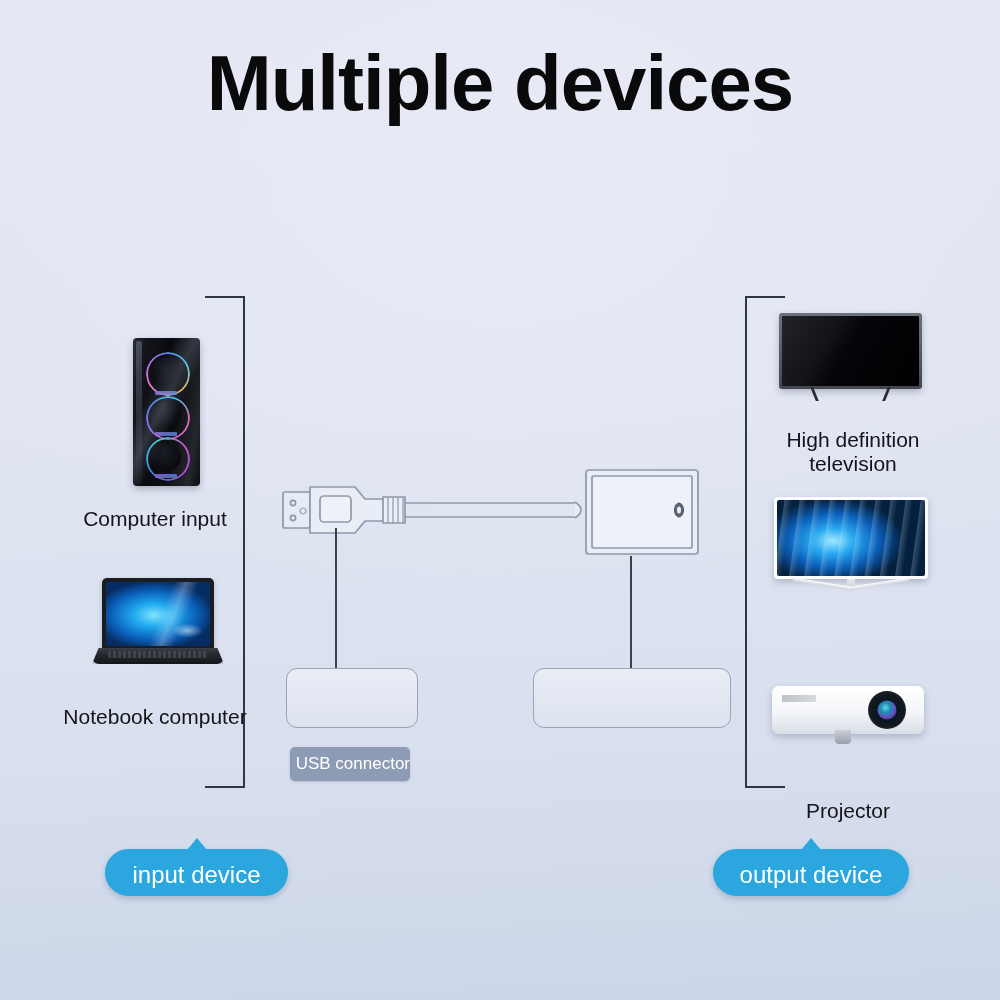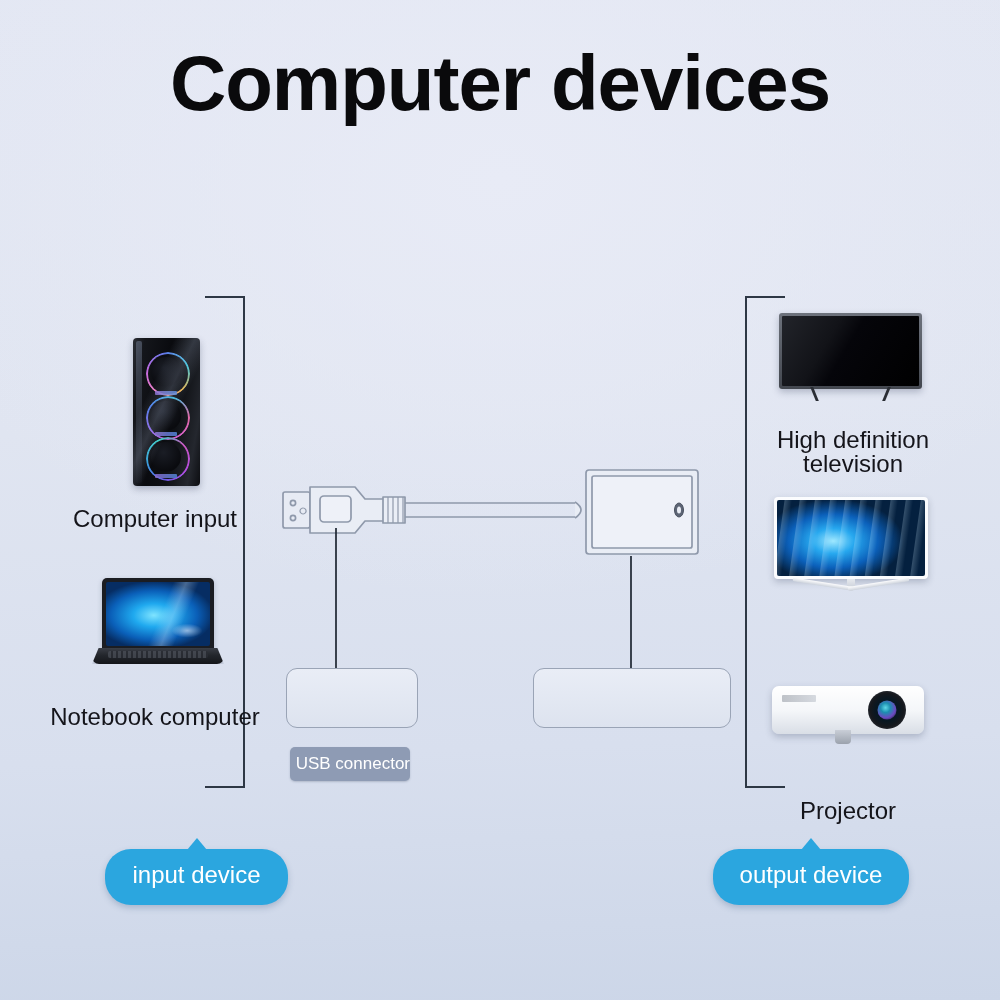--- a/index.html
+++ b/index.html
@@ -29,21 +29,21 @@
 
   
   .bracket{position:absolute;}
   .bracket i{position:absolute;background:#2e3845;display:block;}
   .bk-v{width:2px;top:0;bottom:0;}
   .bk-h{height:2px;}
 
   
   .dev-label{
     position:absolute;text-align:center;color:#14141a;
-    font-size:24px;line-height:24px;white-space:pre-line;
+    font-size:21px;line-height:24px;white-space:pre-line;
   }
 
   
   .tower{position:absolute;left:133px;top:338px;width:67px;height:148px;}
   .tower .body{
     position:absolute;inset:0;border-radius:4px;
     background:linear-gradient(100deg,#2c2f36 0%,#14161b 13%,#0a0b0f 42%,#0e1014 62%,#24272e 86%,#0c0d11 100%);
     box-shadow:0 3px 7px rgba(40,50,80,.30);
     overflow:hidden;
   }
@@ -151,36 +151,36 @@
   .conn-card{position:absolute;border:1.6px solid #9aa4b6;border-radius:11px;
     background:linear-gradient(180deg,#e9edf6,#dde3ef);}
   .badge{
     position:absolute;border-radius:5px;background:#8e9bb4;color:#fff;
     font-size:17px;text-align:center;line-height:34px;height:34px;
     box-shadow:0 1px 2px rgba(60,70,95,.25);
   }
 
   
   .callout{
-    position:absolute;height:56px;border-radius:26px;background:#2ba6df;
+    position:absolute;height:47px;border-radius:26px;background:#2ba6df;
     color:#fff;font-size:24px;line-height:52px;text-align:center;
     box-shadow:0 3px 6px rgba(60,90,130,.28);
   }
   .callout::before{
     content:"";position:absolute;top:-11px;left:50%;margin-left:-10px;
     width:0;height:0;border-left:10px solid transparent;border-right:10px solid transparent;
     border-bottom:12px solid #2ba6df;
   }
 </style>
 </head>
 <body>
 
 <div id="stage">
 
-  <div class="title">Computer devices</div>
+  <div class="title">Multiple devices</div>
 
   <div class="bracket" style="left:205px;top:296px;width:40px;height:492px;">
     <i class="bk-h" style="left:0;top:0;width:40px;"></i>
     <i class="bk-v" style="right:0;"></i>
     <i class="bk-h" style="left:0;bottom:0;width:40px;"></i>
   </div>
 
   <div class="bracket" style="left:745px;top:296px;width:40px;height:492px;">
     <i class="bk-h" style="left:0;top:0;width:40px;"></i>
     <i class="bk-v" style="left:0;"></i>

